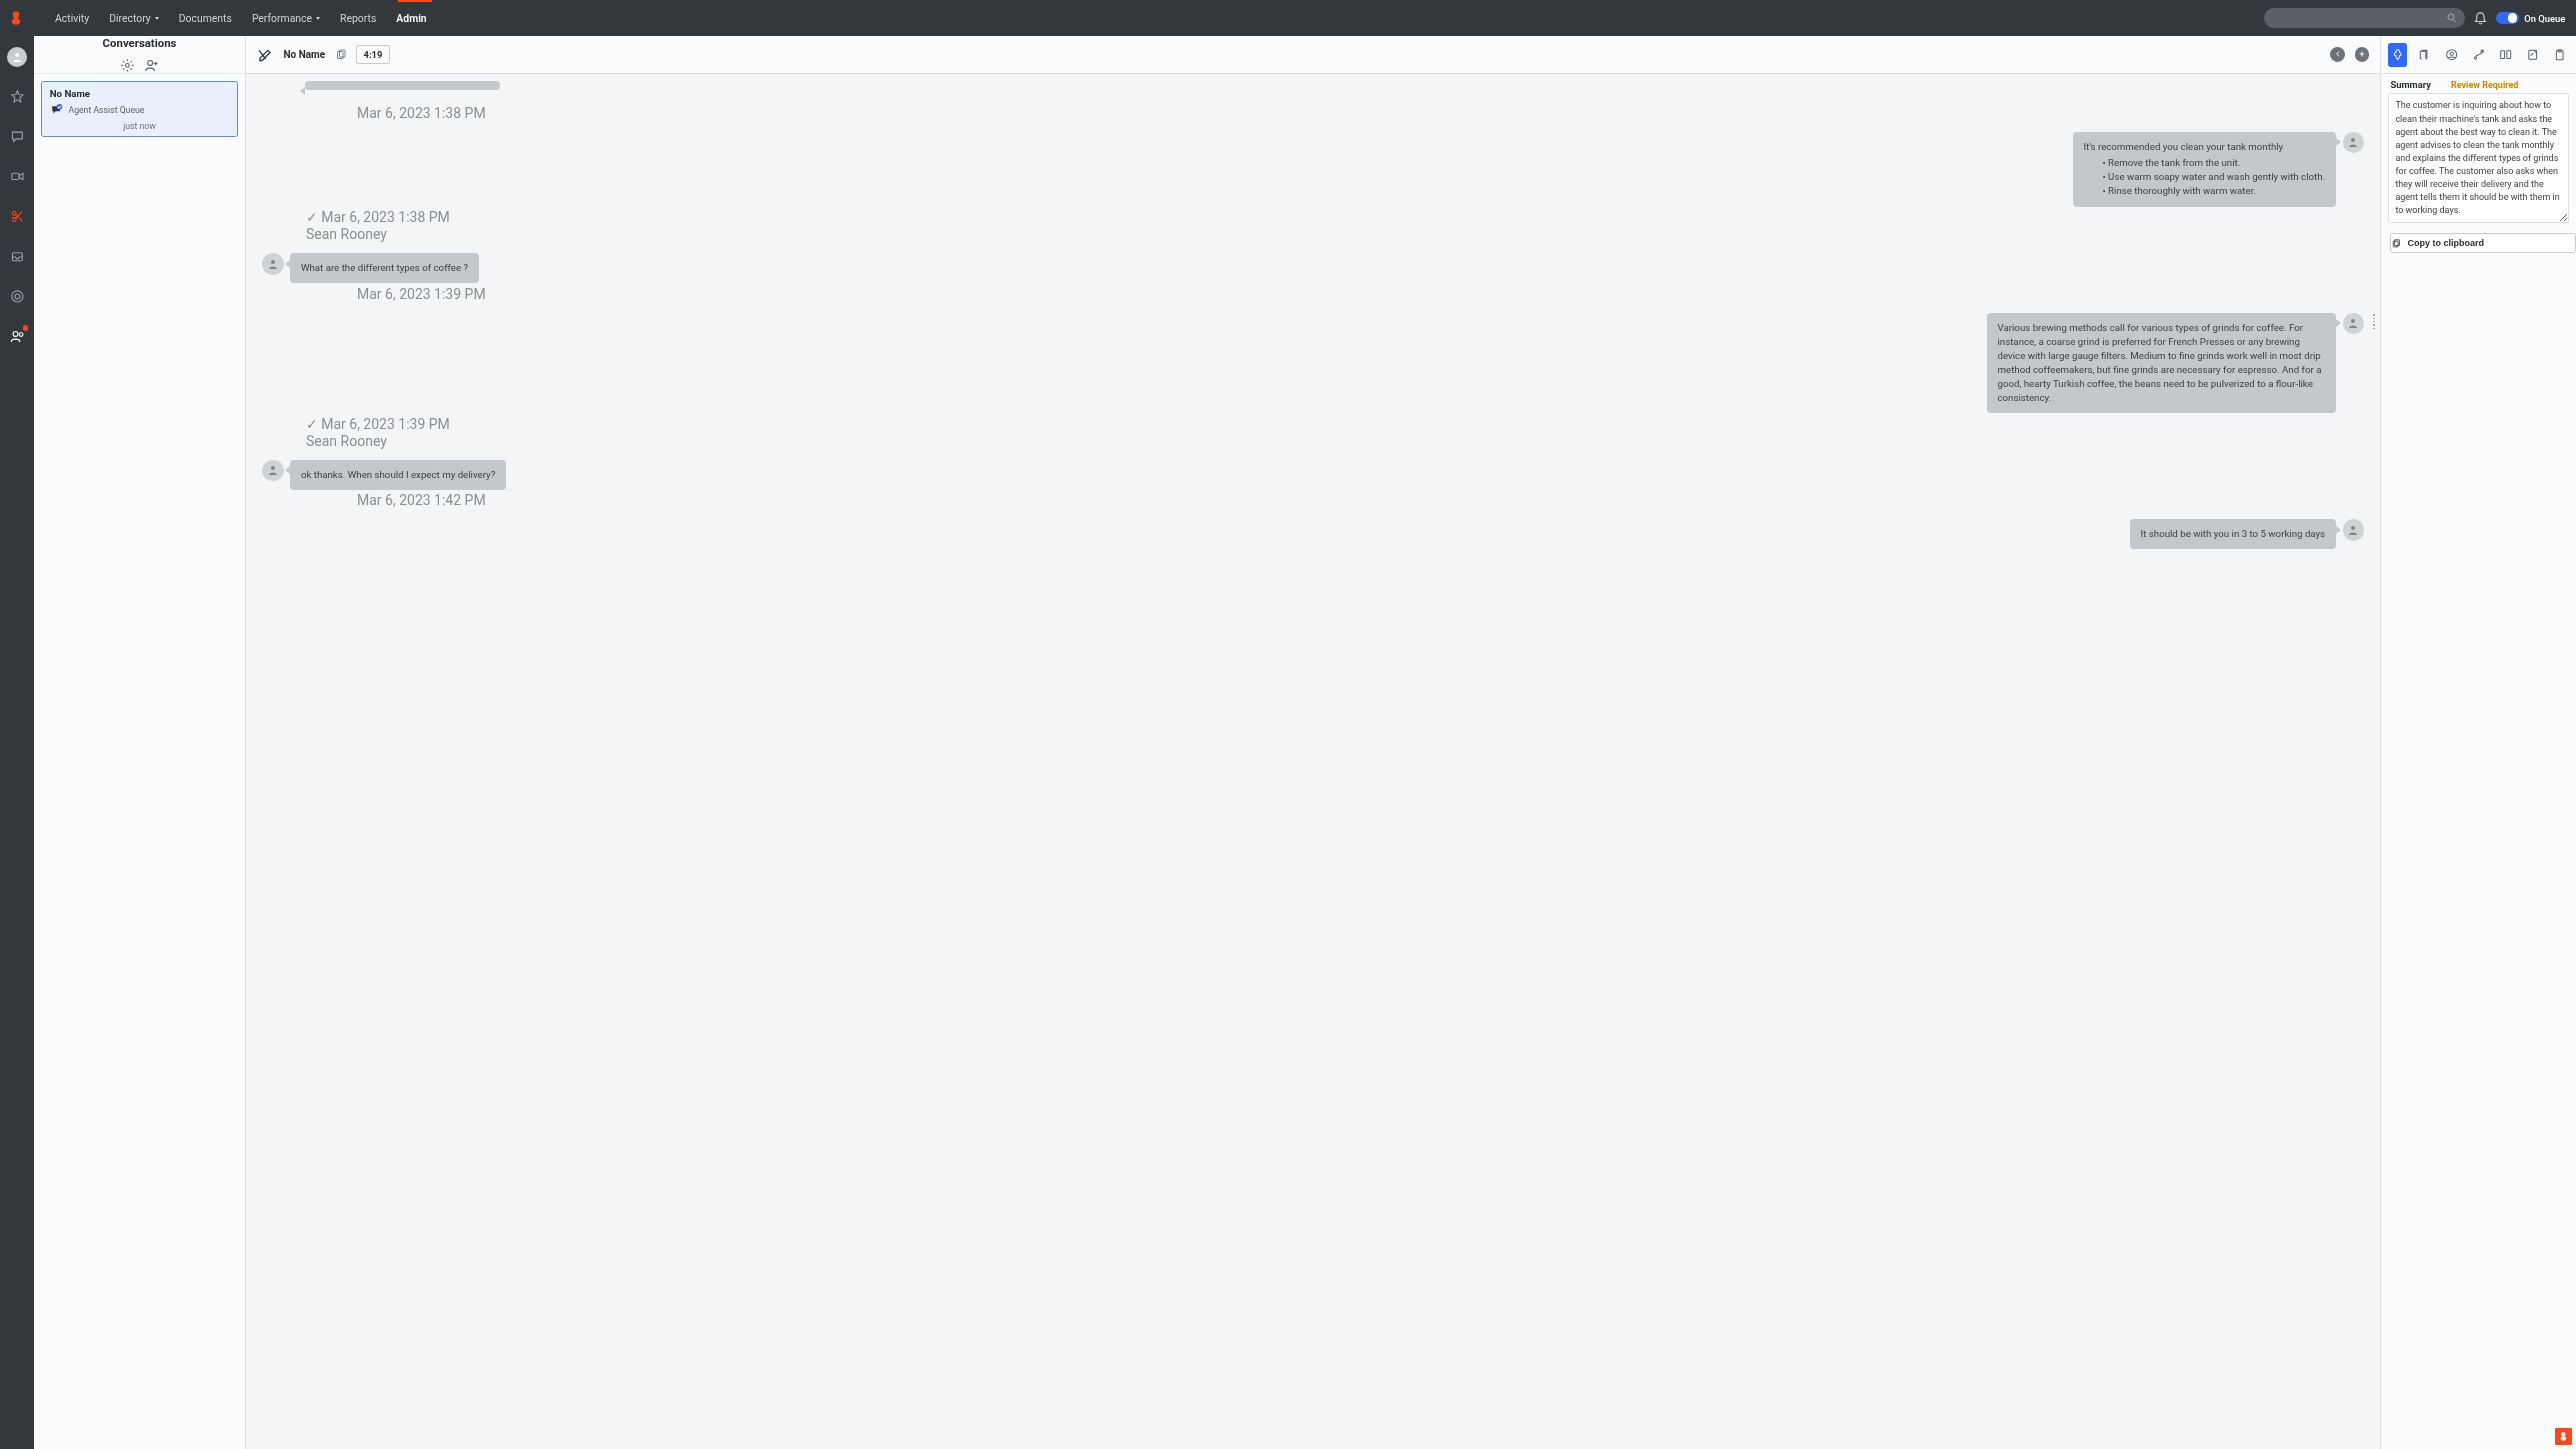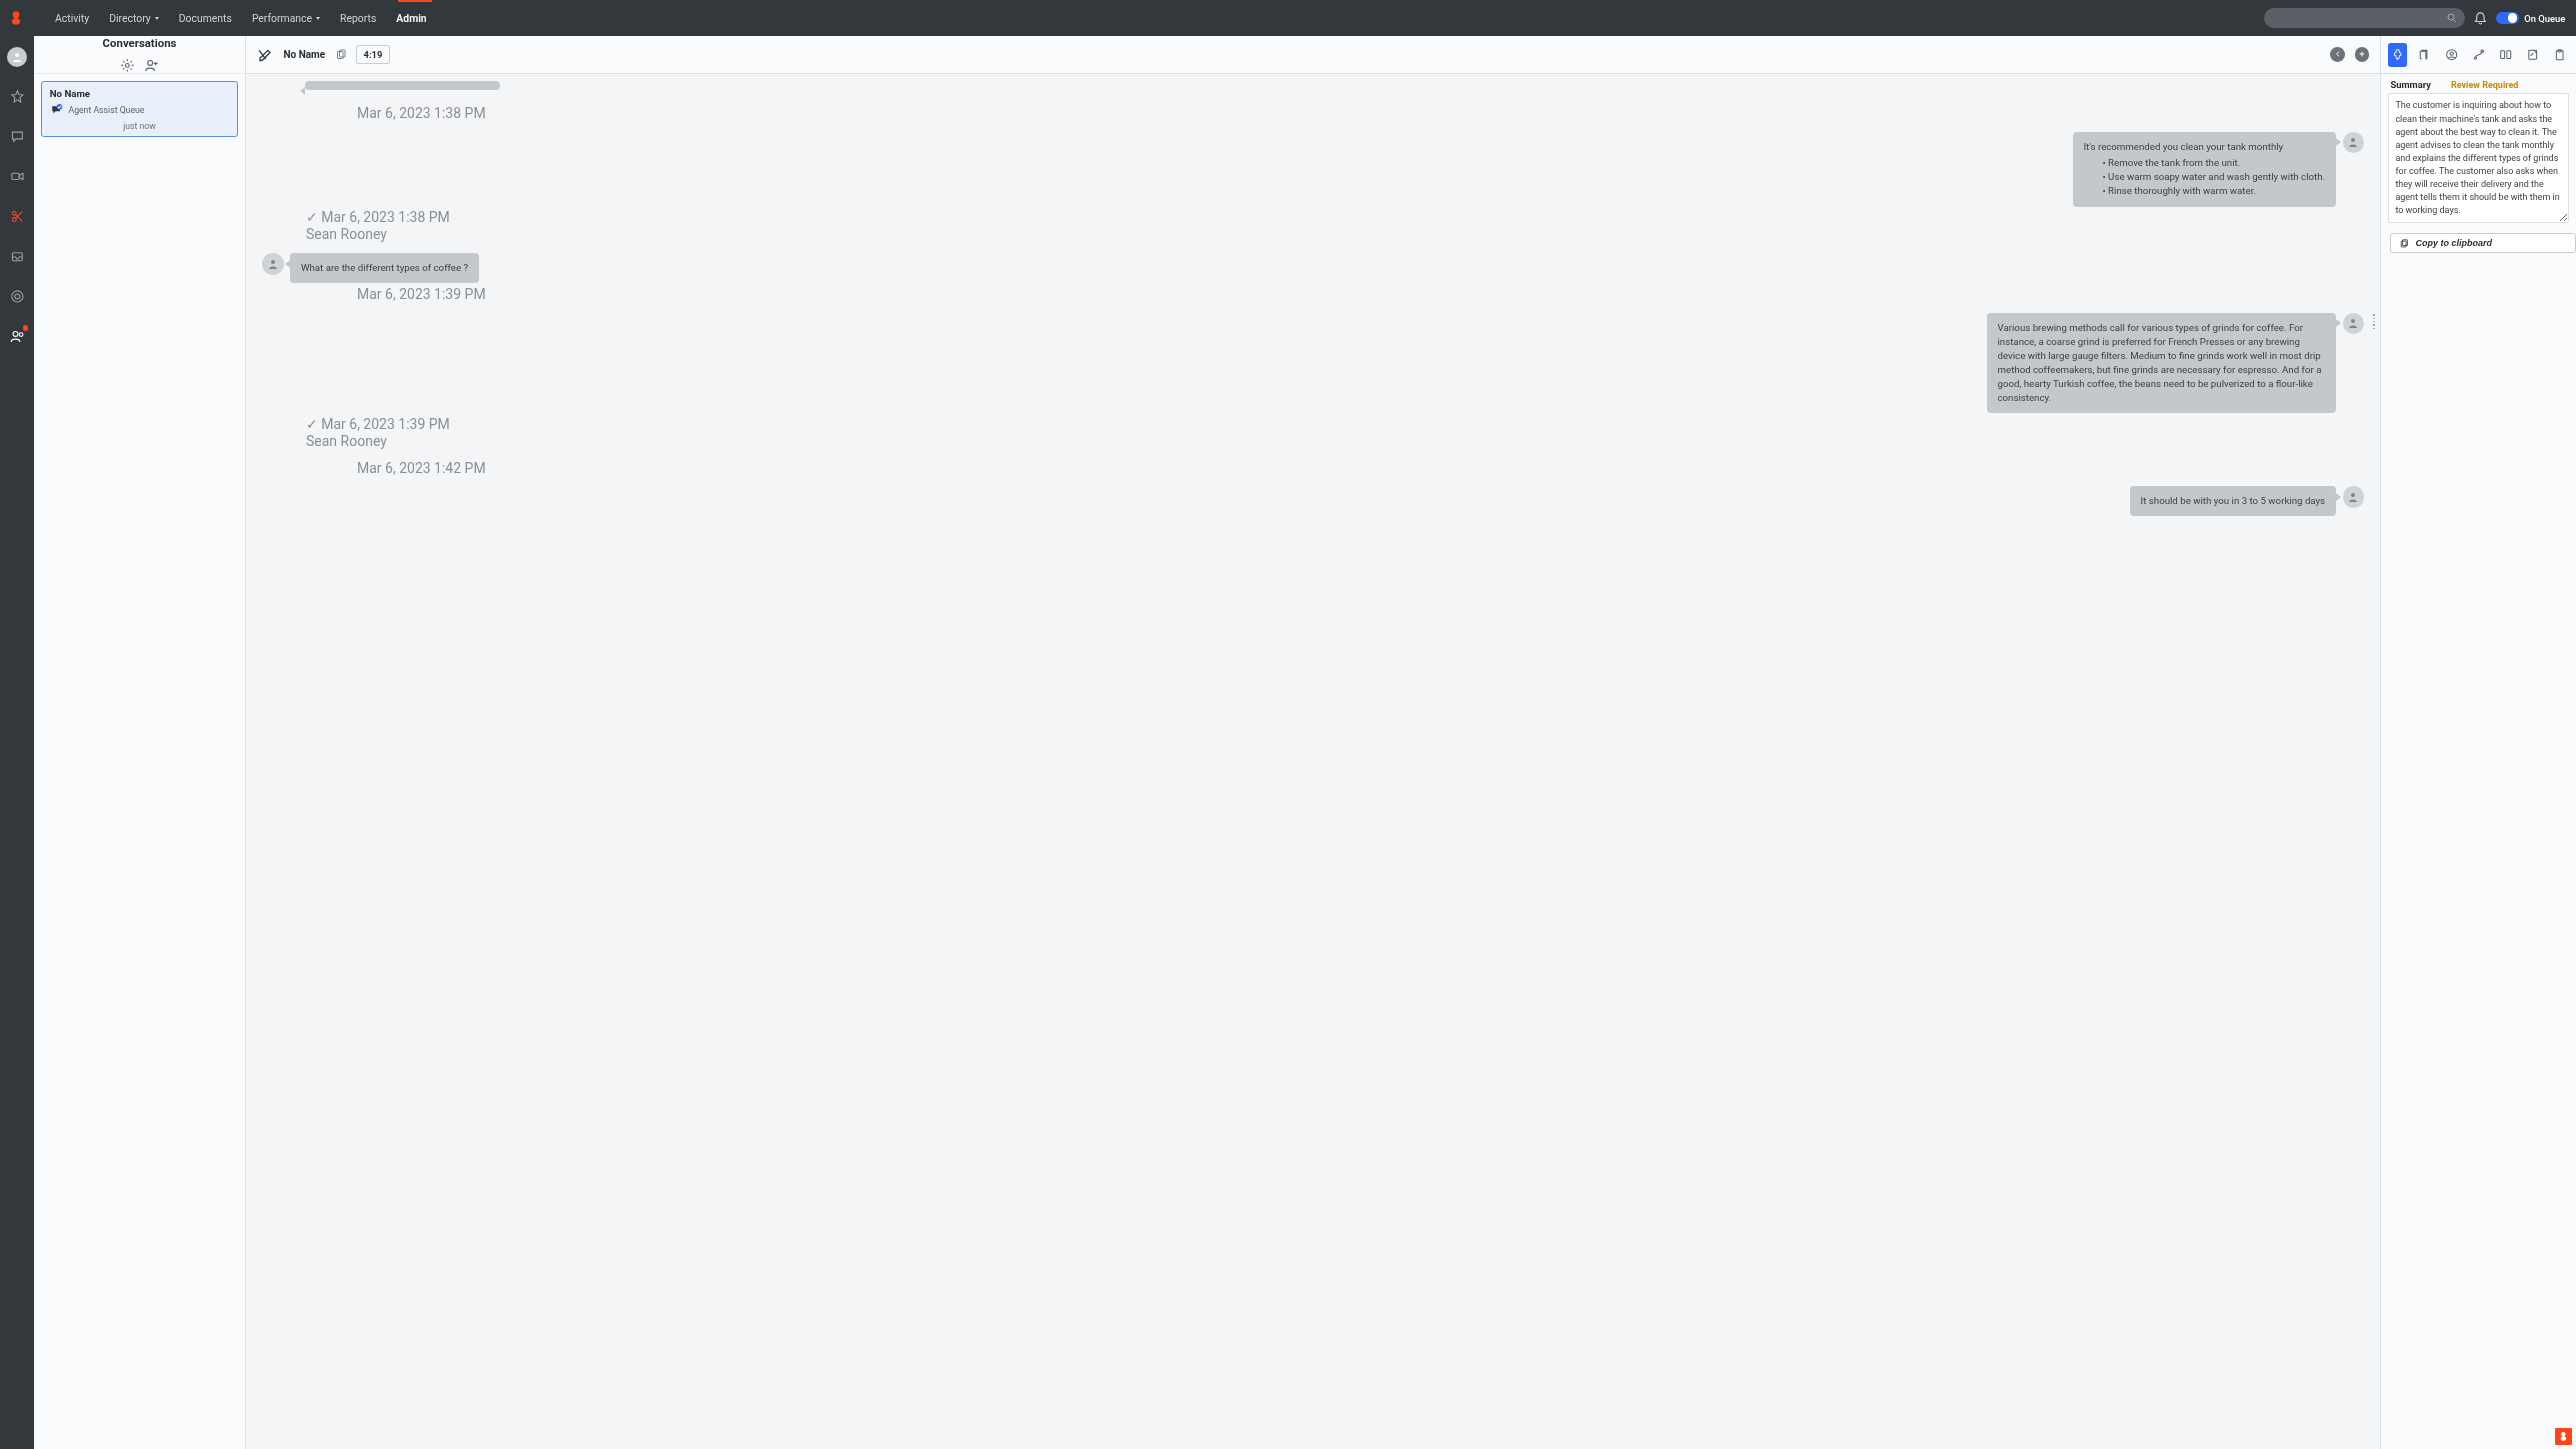--- a/index.html
+++ b/index.html
@@ -78,21 +78,21 @@
 
   
   .assist { position:fixed; top:36px; right:0; bottom:0; width:196px; background:#fafbfc; border-left:0.7px solid #dcdfe3; display:flex; flex-direction:column;}
   .assist-icons-row { height:38px; border-bottom:0.7px solid #dcdfe3; display:flex; align-items:center; justify-content:flex-end; padding:0 6.7px; gap:8px; background:#fafbfc;}
   .assist-icons-row .aicon { width:24px; height:24px; display:flex; align-items:center; justify-content:center; color:#5c6168; border-radius:2.7px; cursor:pointer;}
   .assist-icons-row .aicon.active { background:#2f69ff; color:#fff;}
   .summary-head { padding: 5.4px 9.4px 2.7px 9.4px; display:flex; gap:20px; align-items:baseline;}
   .summary-head .sum { font-weight:700; color:#2a2d30; font-size:9.4px;}
   .summary-head .rev { color:#c98a00; font-weight:700; font-size:9px;}
   .summary-body { margin: 0 6.7px 6.7px 6.7px; border:0.7px solid #dcdfe3; background:#fff; border-radius:2px; padding:5.4px 6.7px; font-size:9px; line-height:1.45; color:#3c3f43; resize:both; overflow:auto;}
-  .copy-btn { margin: 2.7px 0 0 9.4px; display:inline-flex; align-items:center; gap:5.4px; border:0.7px solid #c9cdd2; border-radius:2.7px; background:#fff; padding:4px 8px; font-weight:700; color:#2a2d30; cursor:pointer; font-size:9px;font-style:italic;}
+  .copy-btn { margin: 2.7px 0 0 9.4px; display:inline-flex; align-items:center; gap:5.4px; border:0.7px solid #c9cdd2; border-radius:2.7px; background:#fff; padding:4px 0; font-weight:700; color:#2a2d30; cursor:pointer; font-size:9px;}
   
   
   .br-logo { position:fixed; bottom:4px; right:4px; width:17.4px; height:17.4px; background:#ff451a; display:flex; align-items:center; justify-content:center; border-radius:1.3px; cursor:pointer;}
   .br-logo svg { width:10.7px; height:10.7px;}
 
   svg { display:block; }
   .iconst { stroke: currentColor; fill:none; stroke-width:1.8; }
 </style>
 </head>
 <body>
@@ -318,20 +318,29 @@
               <circle cx="12" cy="8" r="4" fill="#808489"></circle>
               <path d="M4 22 C4 15 20 15 20 22" fill="#808489"></path>
             </svg>
       </div>
     </div>
     <div class="meta agent">
       <span class="check">✓ </span><span>Mar 6, 2023 1:39 PM</span>
       <span class="sender">Sean Rooney</span>
     </div>
 
+    <div class="msg-row cust">
+      <div class="avatar-bubble">
+        <svg width="12" height="12" viewBox="0 0 24 24">
+              <circle cx="12" cy="8" r="4" fill="#808489"></circle>
+              <path d="M4 22 C4 15 20 15 20 22" fill="#808489"></path>
+            </svg>
+      </div>
+      <div class="bubble"><span>ok thanks. When should I expect my delivery?</span></div>
+    </div>
     <div class="meta cust" style="margin-left:51px">Mar 6, 2023 1:42 PM</div>
 
     <div class="msg-row agent">
       <div class="bubble"><span>It should be with you in 3 to 5 working days</span></div>
       <div class="avatar-bubble">
         <svg width="12" height="12" viewBox="0 0 24 24">
               <circle cx="12" cy="8" r="4" fill="#808489"></circle>
               <path d="M4 22 C4 15 20 15 20 22" fill="#808489"></path>
             </svg>
       </div>

